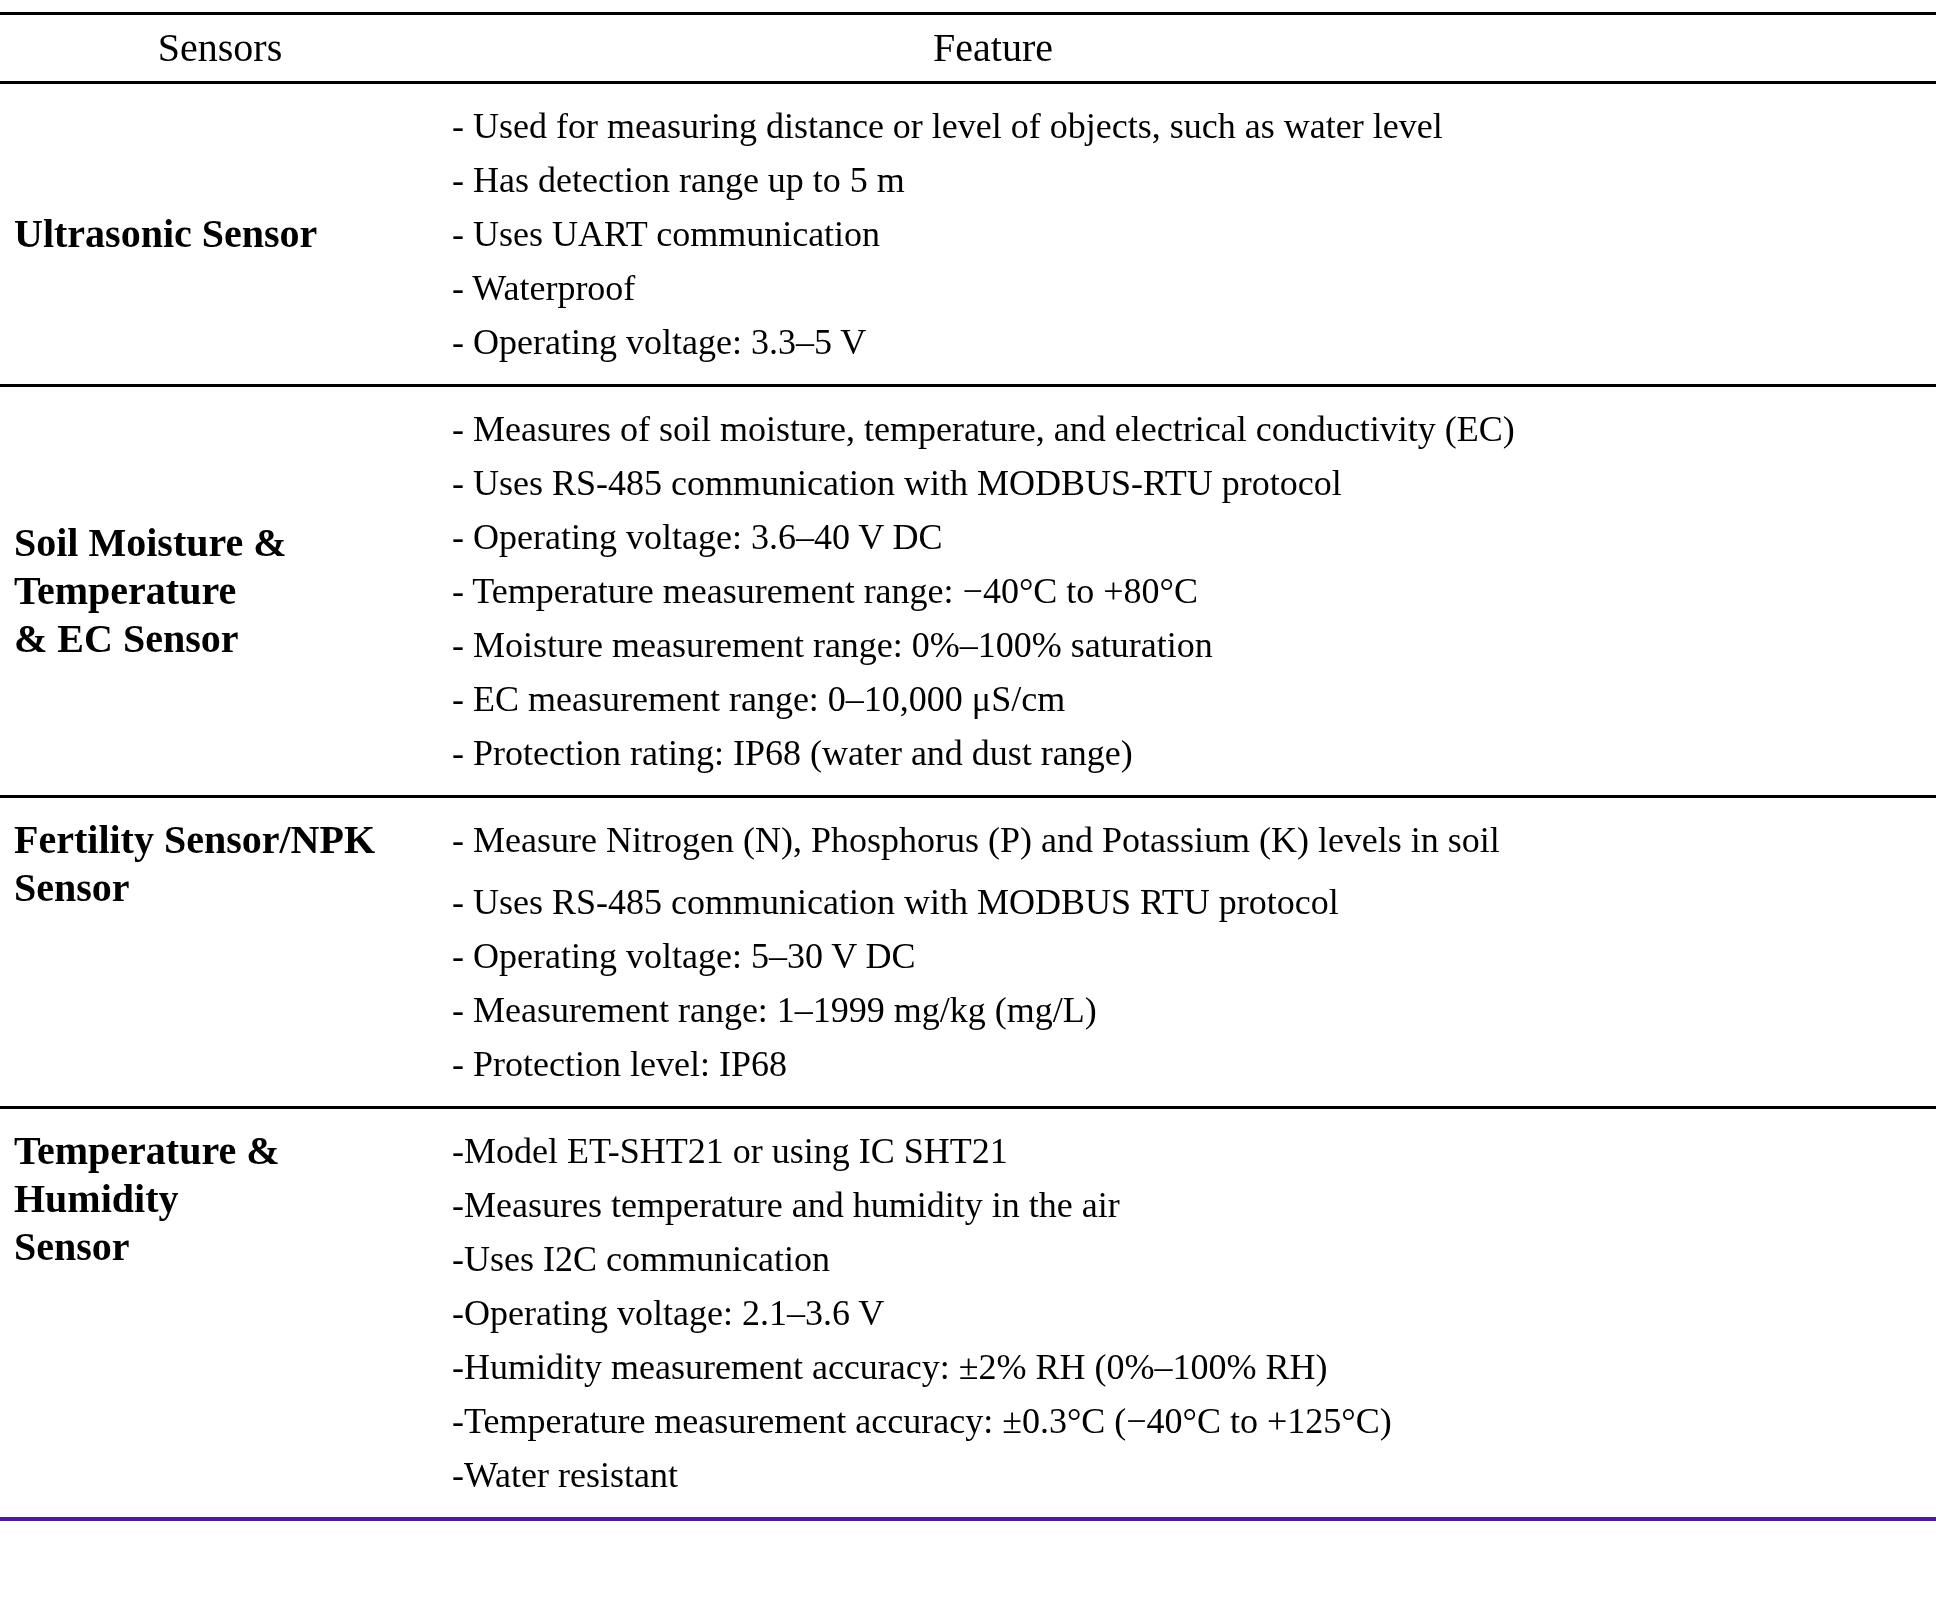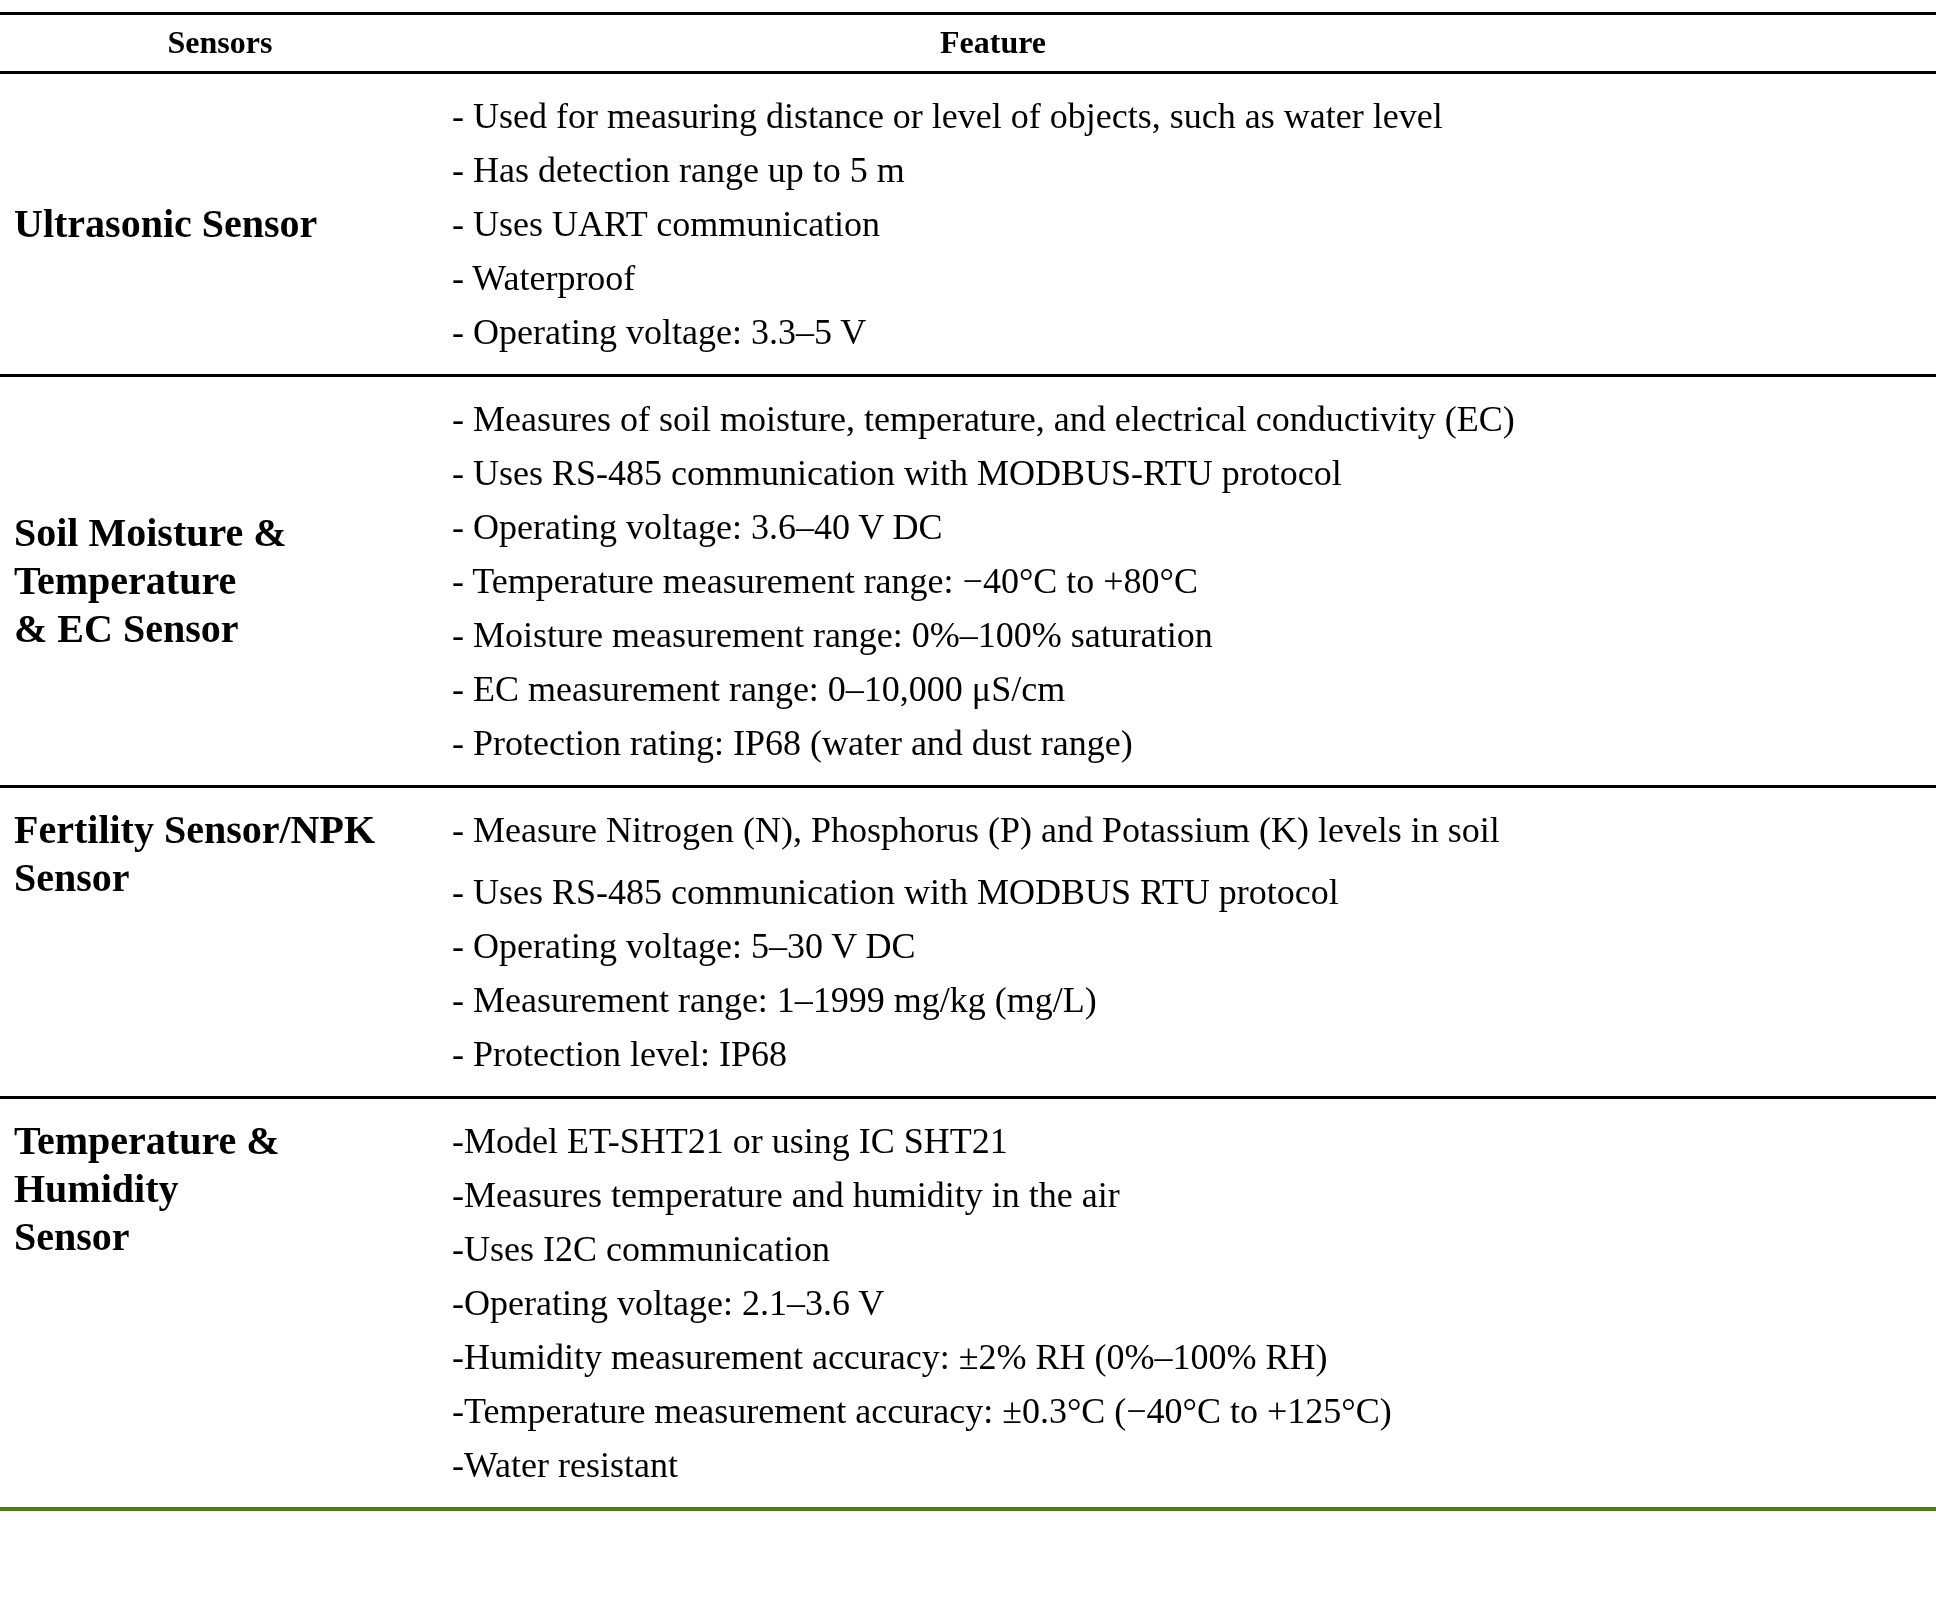--- a/index.html
+++ b/index.html
@@ -34,26 +34,26 @@
     border-collapse: collapse;
   }
   thead tr {
     border-top: 3px solid #000;
     border-bottom: 3px solid #000;
   }
   tbody tr {
     border-bottom: 3px solid #000;
   }
   tbody tr:last-child {
-    border-bottom: 4px solid #4d7c0f;
+    border-bottom: 4px solid #4c1d95;
     padding-left: 40px;
   }
   th {
-    font-size: 32px;
-    font-weight: bold;
+    font-size: 40px;
+    font-weight: normal;
     padding: 9px 0 10px 0;
   }
   th.col-sensors {
     width: 440px;
     text-align: center;
   }
   th.col-feature {
     text-align: center;
     padding-right: 390px; 
   }

